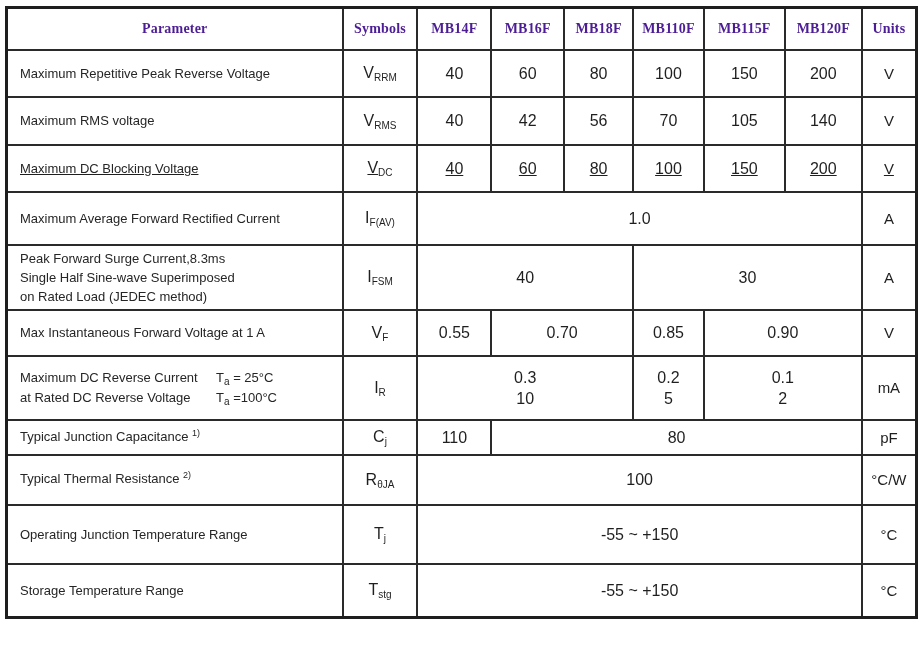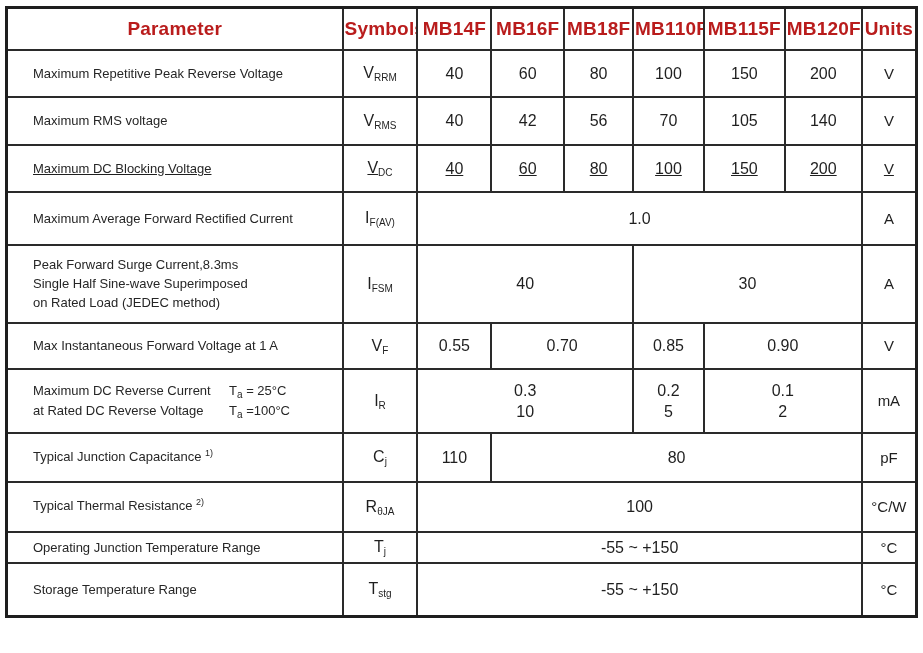--- a/index.html
+++ b/index.html
@@ -16,50 +16,51 @@
     margin:6px auto 0 5px;
     border:3px solid #1e1e1e;
   }
   th,td{
     border:2px solid #2a2a2a;
     vertical-align:middle;
     overflow:hidden;
   }
   thead tr{height:42px;}
   th{
-    font-size:19px;
+    font-size:14px;
     font-weight:bold;
     text-align:center;
     letter-spacing:.2px;
-    color:#b91c1c;
+    color:#4c1d95;
+    font-family:Liberation Serif, serif;
   }
   td.param{
     text-align:left;
-    padding-left:25px;
+    padding-left:12px;
     font-size:13px;
     color:#262626;
   }
   .param-line{line-height:19px;white-space:nowrap;}
   .param-left{display:inline-block;width:196px;}
   td.sym{text-align:center;font-size:16px;}
   td.val{text-align:center;font-size:16px;line-height:21px;}
   td.unit{text-align:center;font-size:15px;}
   .sb{font-size:10px;position:relative;top:3px;letter-spacing:0;}
   .sp{font-size:9px;position:relative;top:-5px;}
   
   tbody tr:nth-child(1){height:47px;}
   tbody tr:nth-child(2){height:48px;}
   tbody tr:nth-child(3){height:47px;text-decoration:underline;}
   tbody tr:nth-child(4){height:53px;}
-  tbody tr:nth-child(5){height:78px;}
+  tbody tr:nth-child(5){height:65px;}
   tbody tr:nth-child(6){height:46px;}
   tbody tr:nth-child(7){height:64px;}
-  tbody tr:nth-child(8){height:49px;}
+  tbody tr:nth-child(8){height:35px;}
   tbody tr:nth-child(9){height:50px;margin-left:48px;}
-  tbody tr:nth-child(10){height:31px;}
+  tbody tr:nth-child(10){height:59px;}
   tbody tr:nth-child(11){height:54px;}
 </style>
 </head>
 <body>
 
 <table>
   <colgroup>
     <col style="width:332px">
       <col style="width:74px">
       <col style="width:73px">

